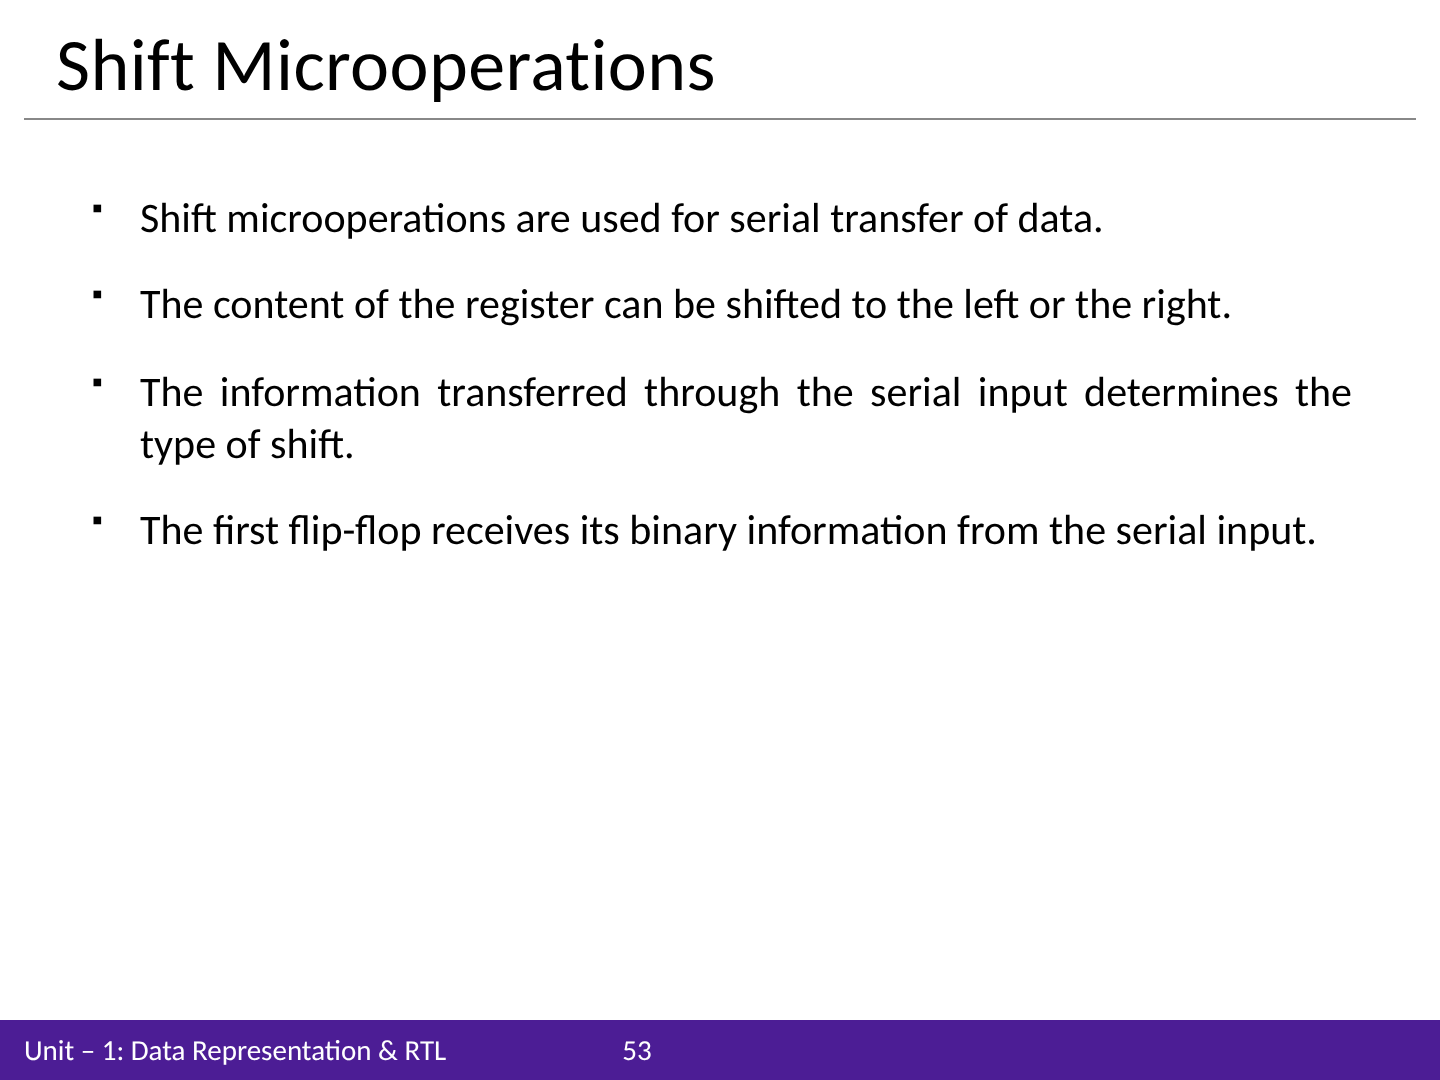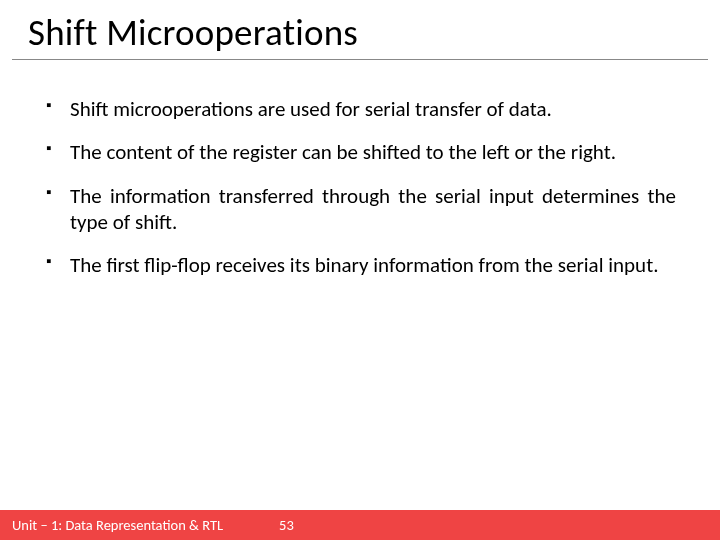--- a/index.html
+++ b/index.html
@@ -50,34 +50,34 @@
     top: 0;
     font-size: 15px;
     color: #000000;
   }
   .footer {
     position: absolute;
     left: 0;
     right: 0;
     bottom: 0;
     height: 30px;
-    background: #ef4444;
+    background: #4c1d95;
     color: #ffffff;
     display: flex;
     align-items: center;
     font-size: 14.5px;
     padding: 0 10px;
   }
   .footer .left {
     flex: 0 0 auto;
     padding-left: 2px;
   }
   .footer .page {
     flex: 0 0 auto;
-    margin-left: 56px;
+    margin-left: 88px;
     margin-right: 22px;
   }
   .footer .right {
     flex: 0 0 auto;
   }
 </style>
 </head>
 <body>
 
 <div class="slide">

